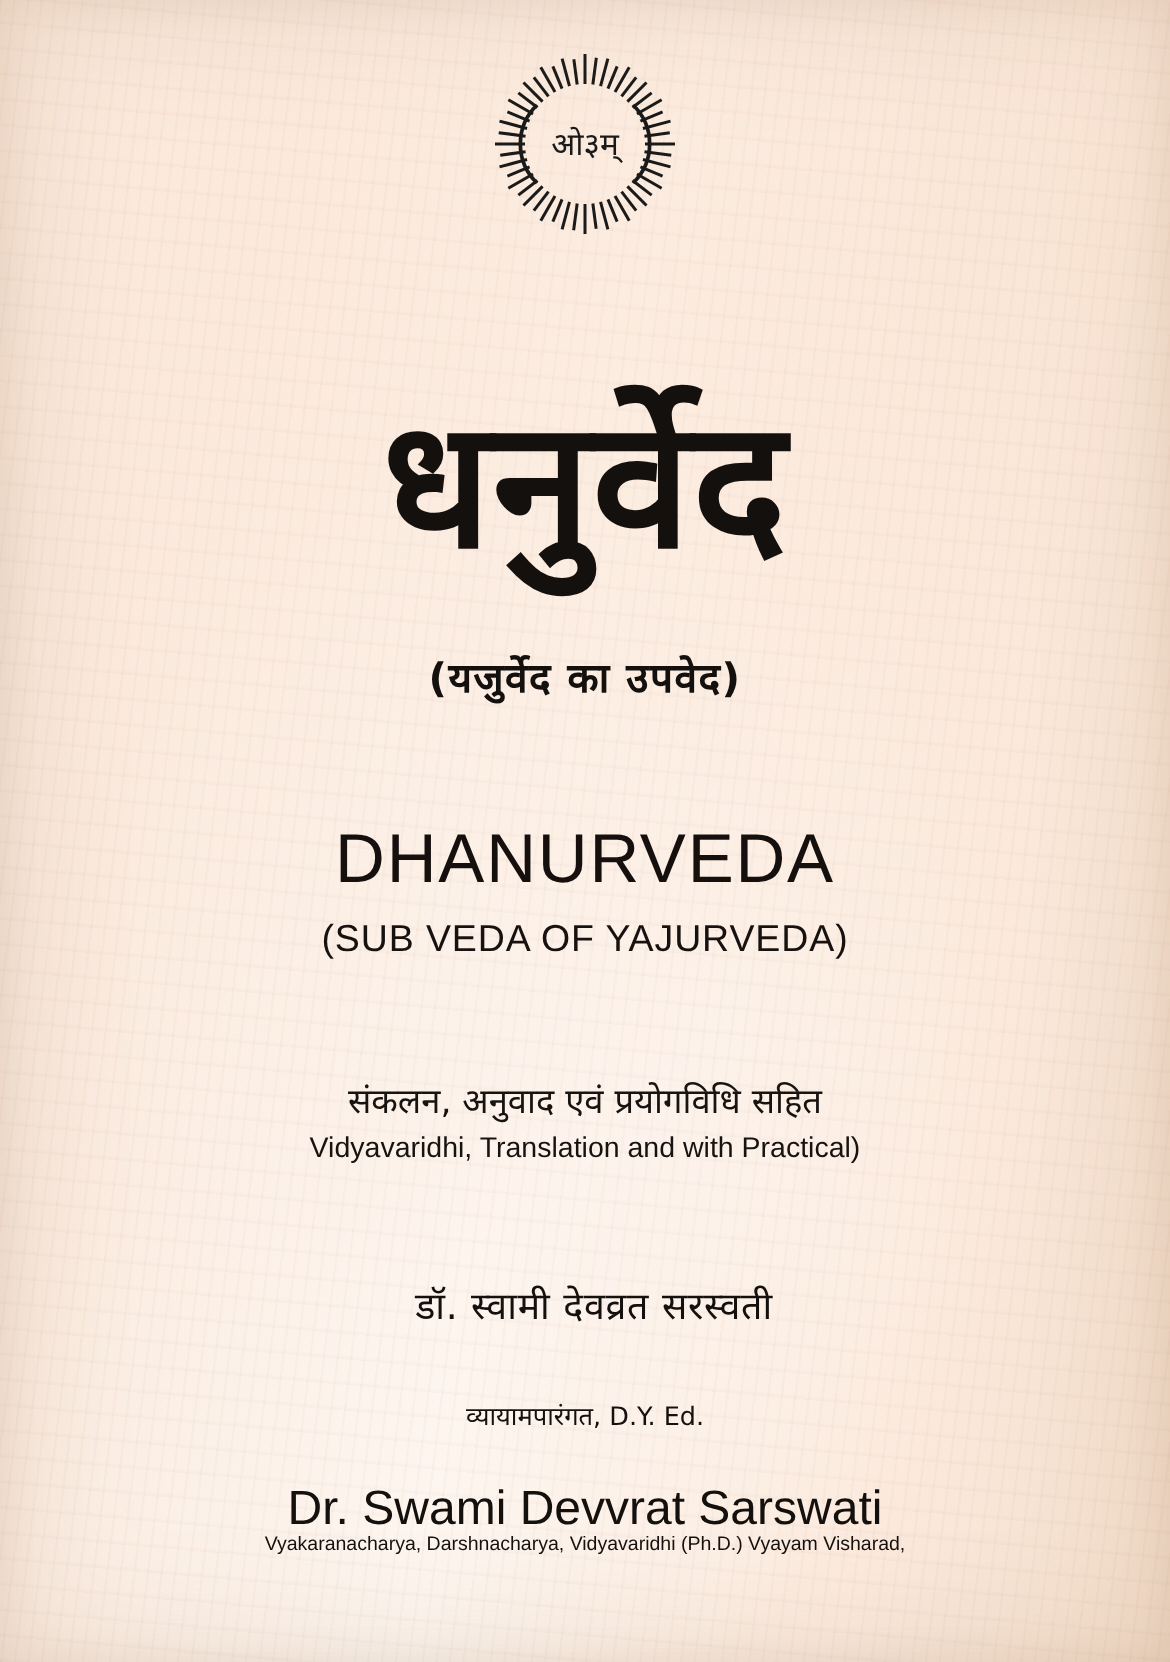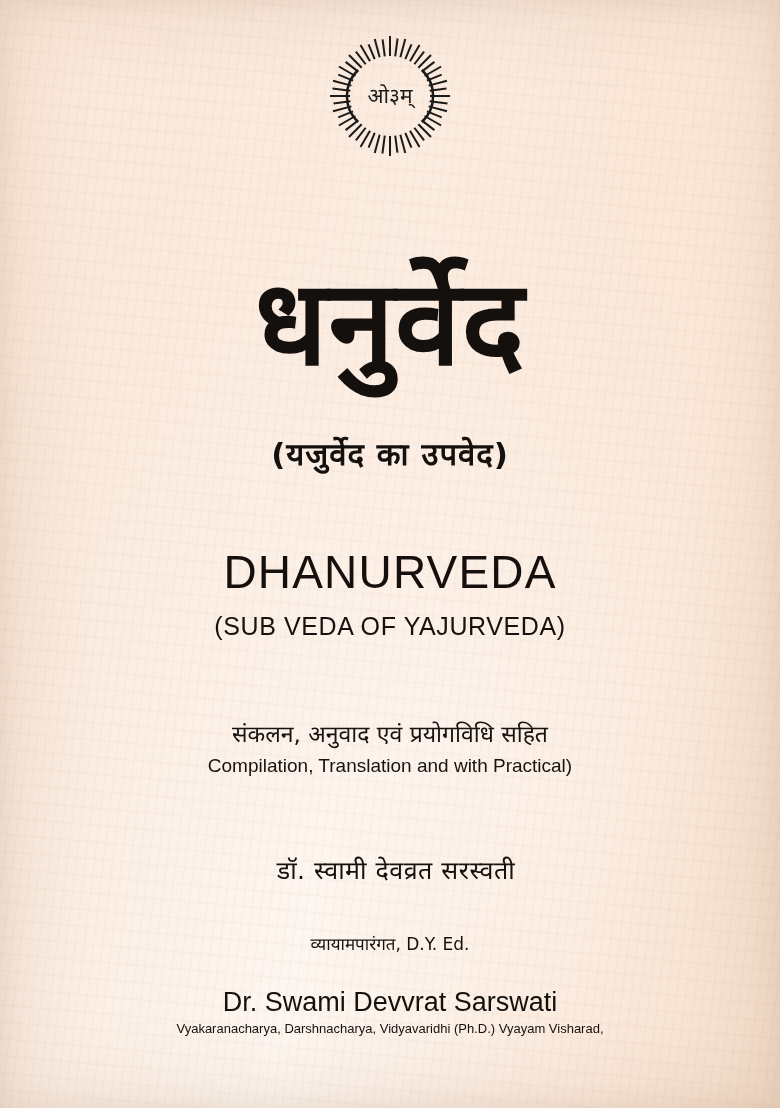--- a/index.html
+++ b/index.html
@@ -85,21 +85,21 @@
     letter-spacing: 1px;
     margin-top: 32px;
   }
   .subtitle-hi {
     position: absolute;
     top: 432px;
     left: 0; right: 0;
     text-align: center;
     font-family: "DejaVu Sans", sans-serif;
     font-weight: bold;
-    font-size: 31px;
+    font-size: 27px;
     color: #14100e;
     letter-spacing: 1px;
   }
   .title-en {
     position: absolute;
     top: 545px;
     left: 0; right: 0;
     text-align: center;
     font-family: "Liberation Sans", sans-serif;
     font-size: 46px;
@@ -168,21 +168,21 @@
     font-family: "DejaVu Sans", sans-serif;
     font-size: 17px;
     color: #16110e;
   }
   .author-en {
     position: absolute;
     top: 987px;
     left: 0; right: 0;
     text-align: center;
     font-family: "Liberation Sans", sans-serif;
-    font-size: 27px;
+    font-size: 32px;
     color: #14100d;
   }
   .author-en-cred1 {
     position: absolute;
     top: 1021px;
     left: 0; right: 0;
     text-align: center;
     font-family: "Liberation Sans", sans-serif;
     font-size: 13px;
     color: #17120f;
@@ -292,21 +292,21 @@
 
   <div class="title-hi">धनुर्वेद</div>
 
   <div class="subtitle-hi">(यजुर्वेद का उपवेद)</div>
 
   <div class="title-en">DHANURVEDA</div>
 
   <div class="subtitle-en">(SUB VEDA OF YAJURVEDA)</div>
 
   <div class="credit-hi">संकलन, अनुवाद एवं प्रयोगविधि सहित</div>
-  <div class="credit-en">Compilation, Translation and with Practical)</div>
+  <div class="credit-en">Vidyavaridhi, Translation and with Practical)</div>
 
   <div class="author-hi">डॉ. स्वामी देवव्रत सरस्वती</div>
   <div class="author-hi-cred2">व्यायामपारंगत, D.Y. Ed.</div>
 
   <div class="author-en">Dr. Swami Devvrat Sarswati</div>
   <div class="author-en-cred1">Vyakaranacharya, Darshnacharya, Vidyavaridhi (Ph.D.) Vyayam Visharad,</div>
 
   <div class="vignette"></div>
 </div>
 

